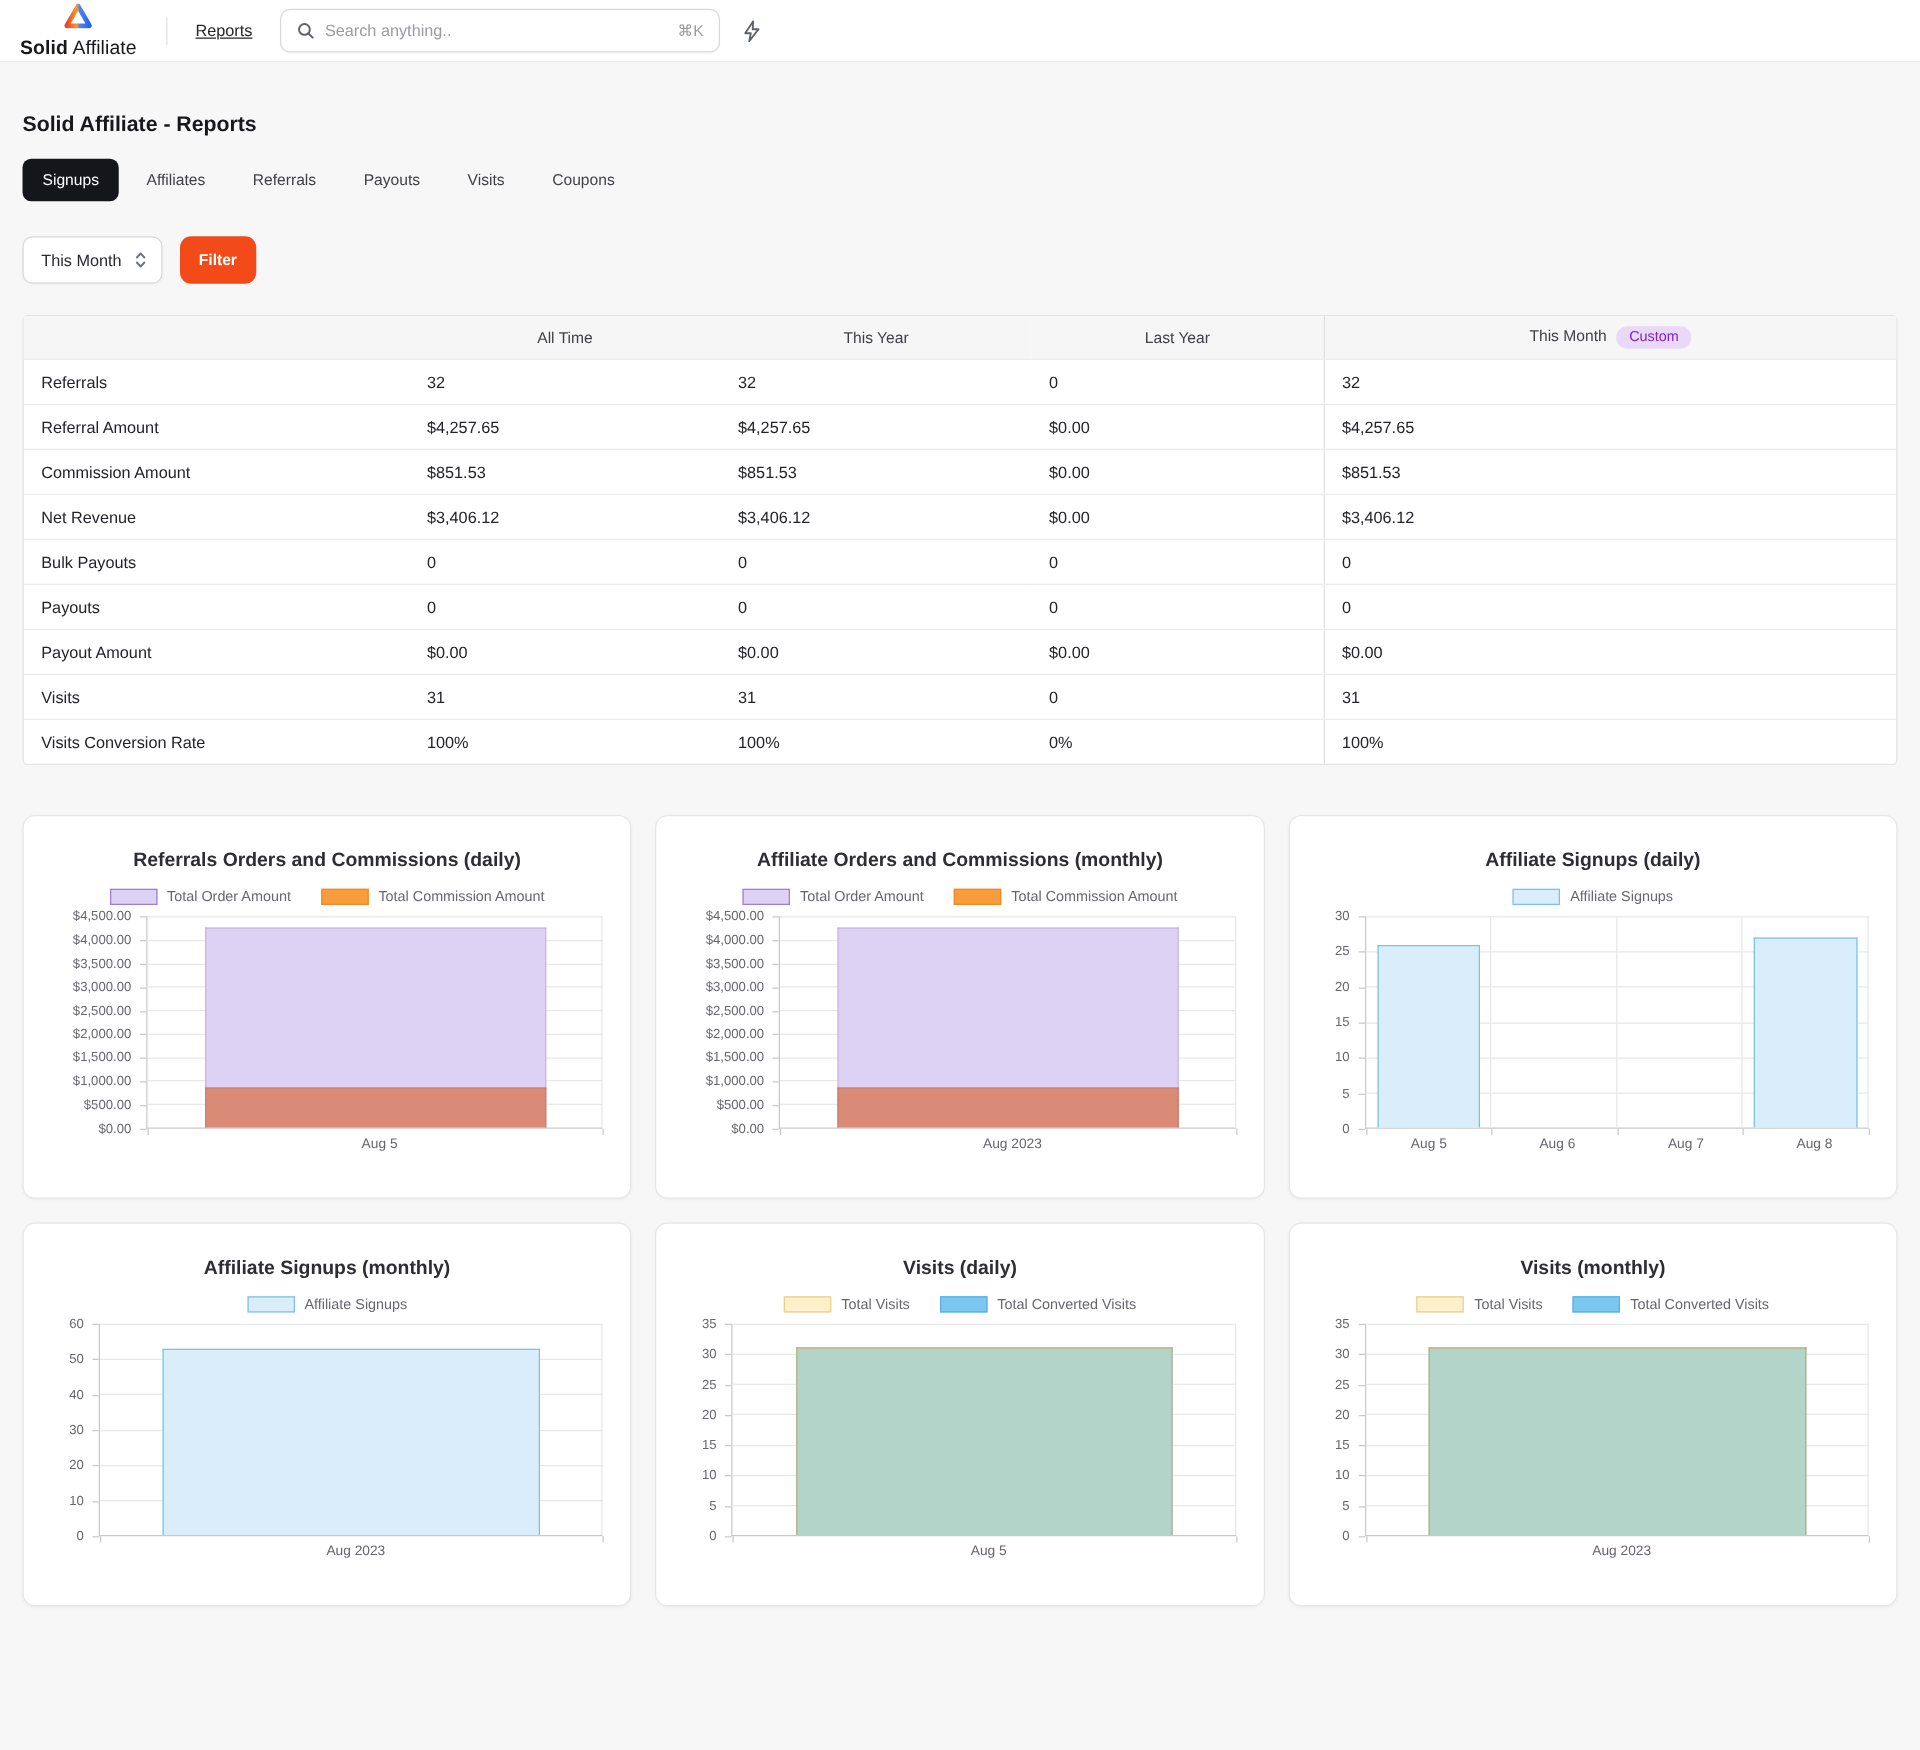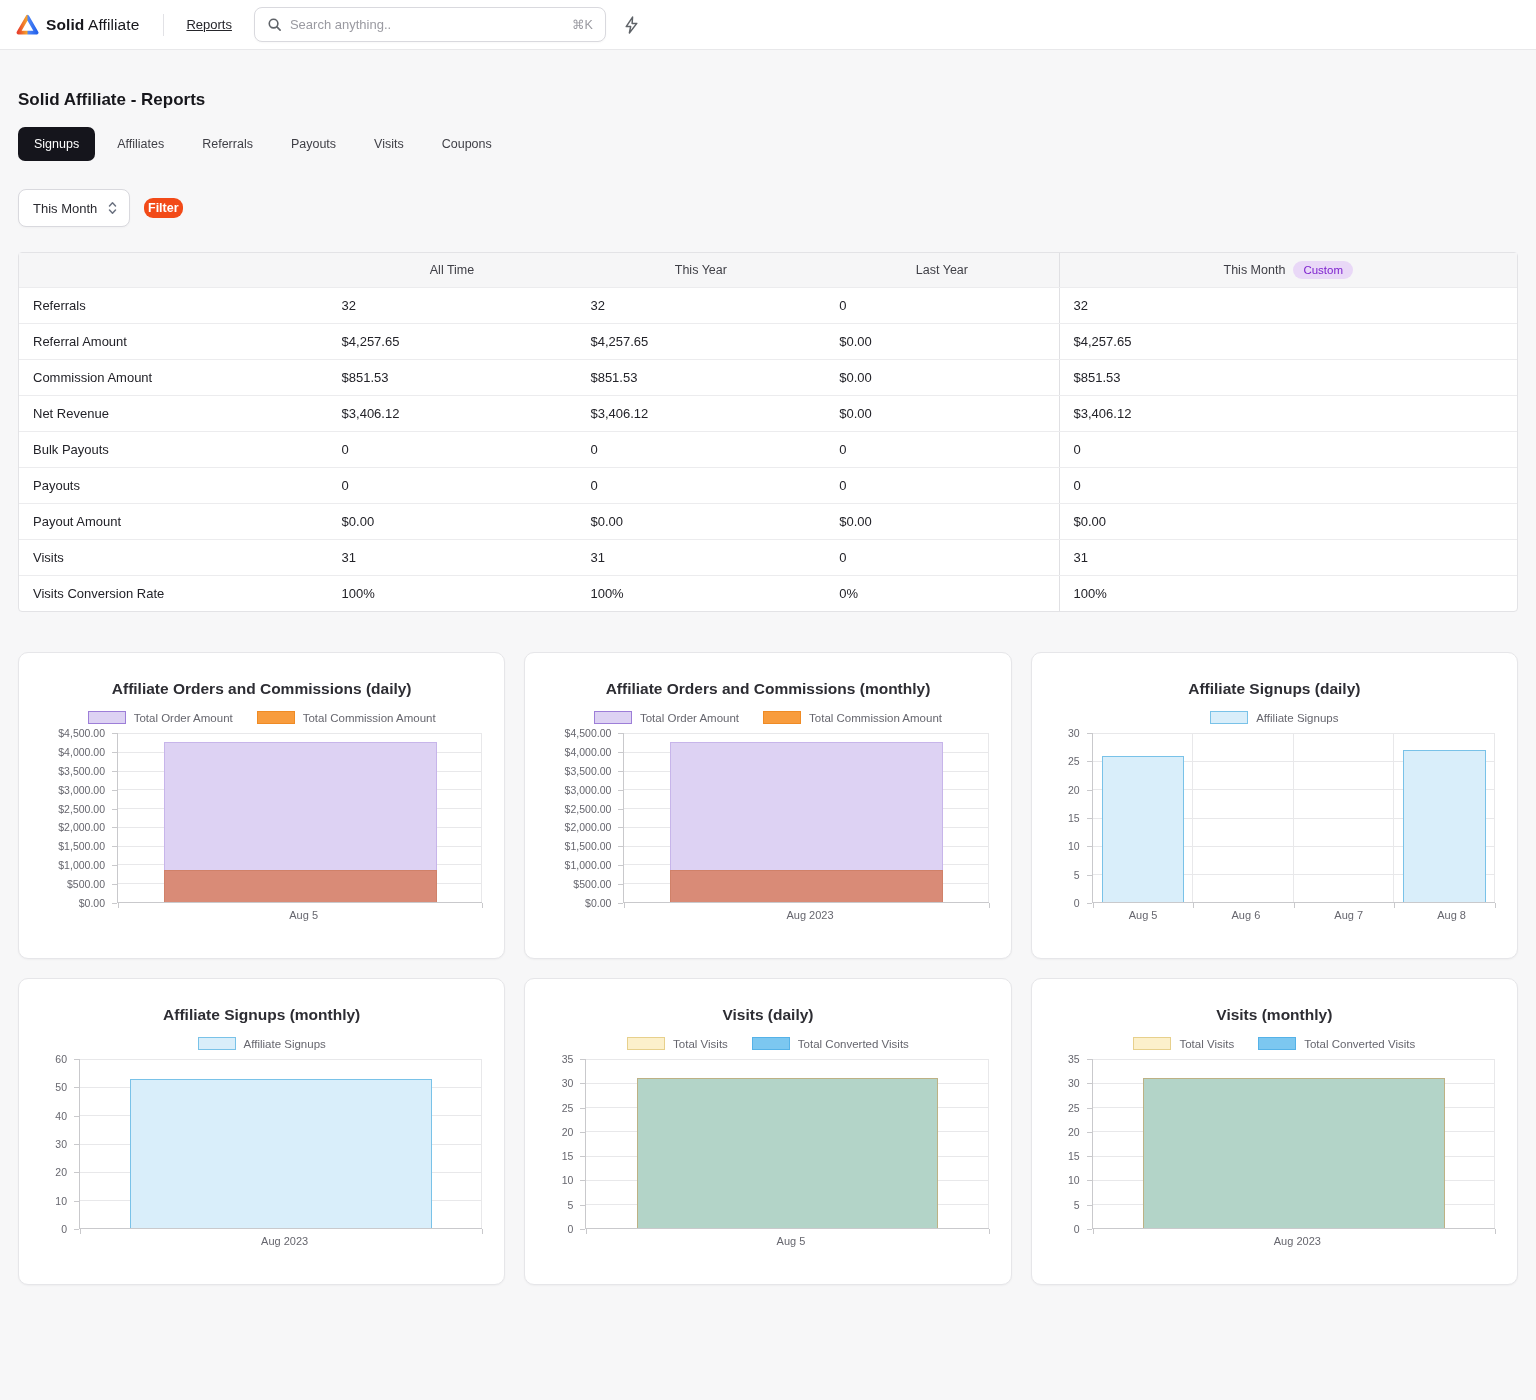--- a/index.html
+++ b/index.html
@@ -2,21 +2,21 @@
 <html><head>
 <meta charset="utf-8">
 <style>
   * { box-sizing: border-box; margin: 0; padding: 0; }
   html, body { background: #f7f7f8; font-family: "Liberation Sans", sans-serif; color: #1e1e24; }
   body { width: 1536px; }
 
   
   .navbar { height: 50px; background: #ffffff; border-bottom: 1px solid #e8e8ea;
             display: flex; align-items: center; padding: 0 16px; }
-  .brand { display: flex; align-items: center; gap: 7px; }
+  .brand { display: flex; align-items: center; gap: 7px; flex-direction: column; }
   .brand-text { font-size: 15.5px; color: #17171c; letter-spacing: .1px; }
   .brand-text b { font-weight: 700; }
   .nav-divider { width: 1px; height: 22px; background: #e2e2e6; margin: 0 22px 0 24px; }
   .nav-link { font-size: 13px; color: #26262b; text-decoration: underline; font-weight: 500; cursor: pointer; }
   .searchbox { margin-left: 22px; width: 352px; height: 35px; background: #fff; border: 1px solid #d9d9de;
                border-radius: 8px; display: flex; align-items: center; padding: 0 12px;
                box-shadow: 0 1px 2px rgba(0,0,0,.03); }
   .searchbox input { border: none; outline: none; flex: 1; font-size: 13px; color: #33333a;
                      font-family: "Liberation Sans", sans-serif; margin-left: 8px; background: transparent; }
   .searchbox input::placeholder { color: #9a9aa1; }
@@ -30,21 +30,21 @@
   .tabs { margin-top: 17px; display: flex; align-items: center; gap: 6px; }
   .tab { border: none; background: transparent; font-family: "Liberation Sans", sans-serif;
          font-size: 12.5px; color: #3f3f46; padding: 10px 16px; border-radius: 7px; cursor: pointer; }
   .tab.active { background: #15151c; color: #ffffff; font-weight: 500; }
 
   .filter-row { margin-top: 28px; display: flex; align-items: center; gap: 14px; }
   .period-select { height: 38px; min-width: 112px; background: #fff; border: 1px solid #d9d9de;
                    border-radius: 8px; display: flex; align-items: center; gap: 10px;
                    padding: 0 10px 0 14px; font-size: 13px; color: #2a2a30; cursor: pointer;
                    box-shadow: 0 1px 2px rgba(0,0,0,.03); }
-  .filter-btn { height: 20px; padding: 0 4px; background: #f24a18; color: #fff; border: none;
+  .filter-btn { height: 38px; padding: 0 15px; background: #f24a18; color: #fff; border: none;
                 border-radius: 9px; font-size: 12.5px; font-weight: 600; cursor: pointer;
                 font-family: "Liberation Sans", sans-serif; }
 
   
   .stats-wrap { margin-top: 25px; background: #fff; border: 1px solid #e3e3e6; border-radius: 4px; }
   table.stats { width: 100%; border-collapse: collapse; }
   table.stats th { background: #f6f6f7; text-align: center; font-weight: 400; font-size: 12.5px;
                    color: #3f3f46; padding: 8px 14px; border-bottom: 1px solid #ececee; }
   table.stats td { font-size: 13px; color: #232329; padding: 10px 14px; border-bottom: 1px solid #ececee; }
   table.stats tr:last-child td { border-bottom: none; }
@@ -216,21 +216,21 @@
             <td>100%</td>
             <td>0%</td>
             <td class="col-custom">100%</td>
           </tr>
         </tbody>
     </table>
   </div>
 
   <div class="charts-grid">
     <div class="chart-card">
-      <div class="chart-title">Affiliate Orders and Commissions (daily)</div>
+      <div class="chart-title">Referrals Orders and Commissions (daily)</div>
       <div class="chart-legend">
           <span class="legend-item">
             <span class="legend-box" style="background: rgb(221, 210, 243); border: 1px solid rgb(157, 126, 216);"></span>
             <span class="legend-label">Total Order Amount</span>
           </span>
           <span class="legend-item">
             <span class="legend-box" style="background: rgb(248, 156, 61); border: 1px solid rgb(239, 139, 37);"></span>
             <span class="legend-label">Total Commission Amount</span>
           </span>
         </div>

